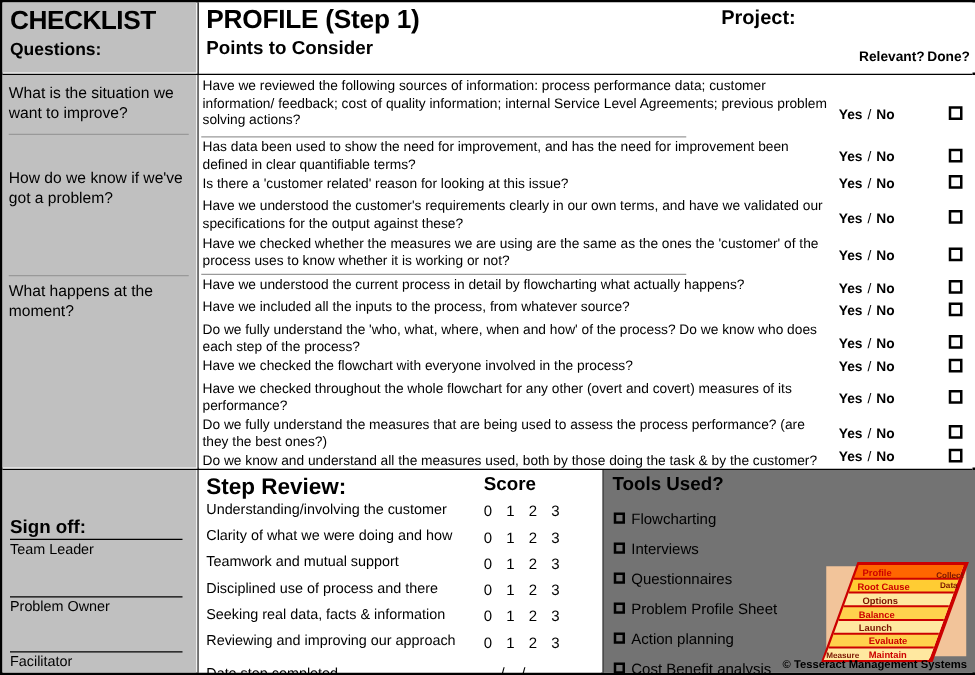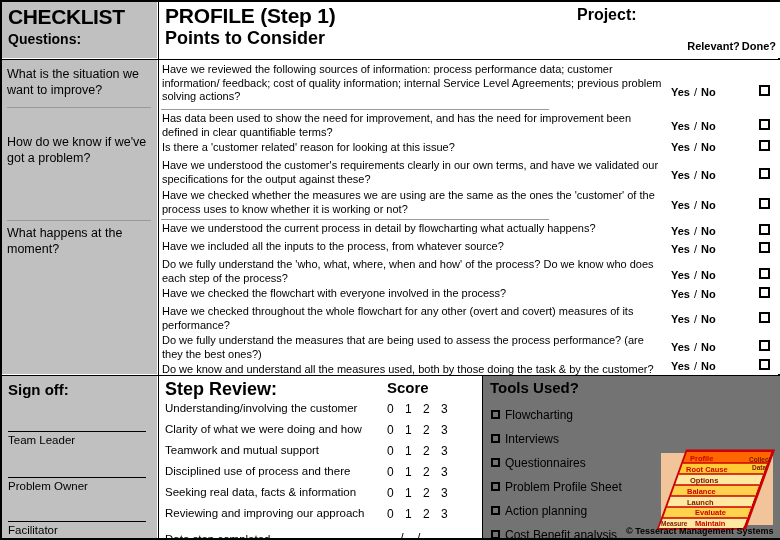--- a/index.html
+++ b/index.html
@@ -44,21 +44,21 @@
     background: #ffffff;
     box-sizing: border-box;
     padding: 1px 0 0 6px;
   }
   .hdr-mid-title {
     font-size: 21px; font-weight: bold;
     line-height: 26px;
     letter-spacing: -0.2px;
   }
   .hdr-mid-sub {
-    font-size: 18px; font-weight: bold;
+    font-size: 15px; font-weight: bold;
     line-height: 19px;
   }
   .hdr-project {
     position: absolute; left: 418px; top: 4px;
     font-size: 16px; font-weight: bold;
   }
   .hdr-relevant {
     position: absolute; right: 4px; top: 38px;
     font-size: 11px; font-weight: bold;
     white-space: nowrap;
@@ -131,20 +131,21 @@
   .signoff {
     position: absolute; left: 0; top: 374px;
     width: 155px; height: 162px;
     background: #c0c0c0;
     box-sizing: border-box;
     padding: 4px 6px 0 6px;
   }
   .signoff-title {
     font-size: 15px; font-weight: bold;
     line-height: 20px;
+    margin-top: 32px;
   }
   .sig-line {
     position: absolute; left: 6px; width: 138px;
     height: 1px; background: #000;
   }
   .sig-label {
     position: absolute; left: 6px;
     font-size: 11.5px;
   }
 

